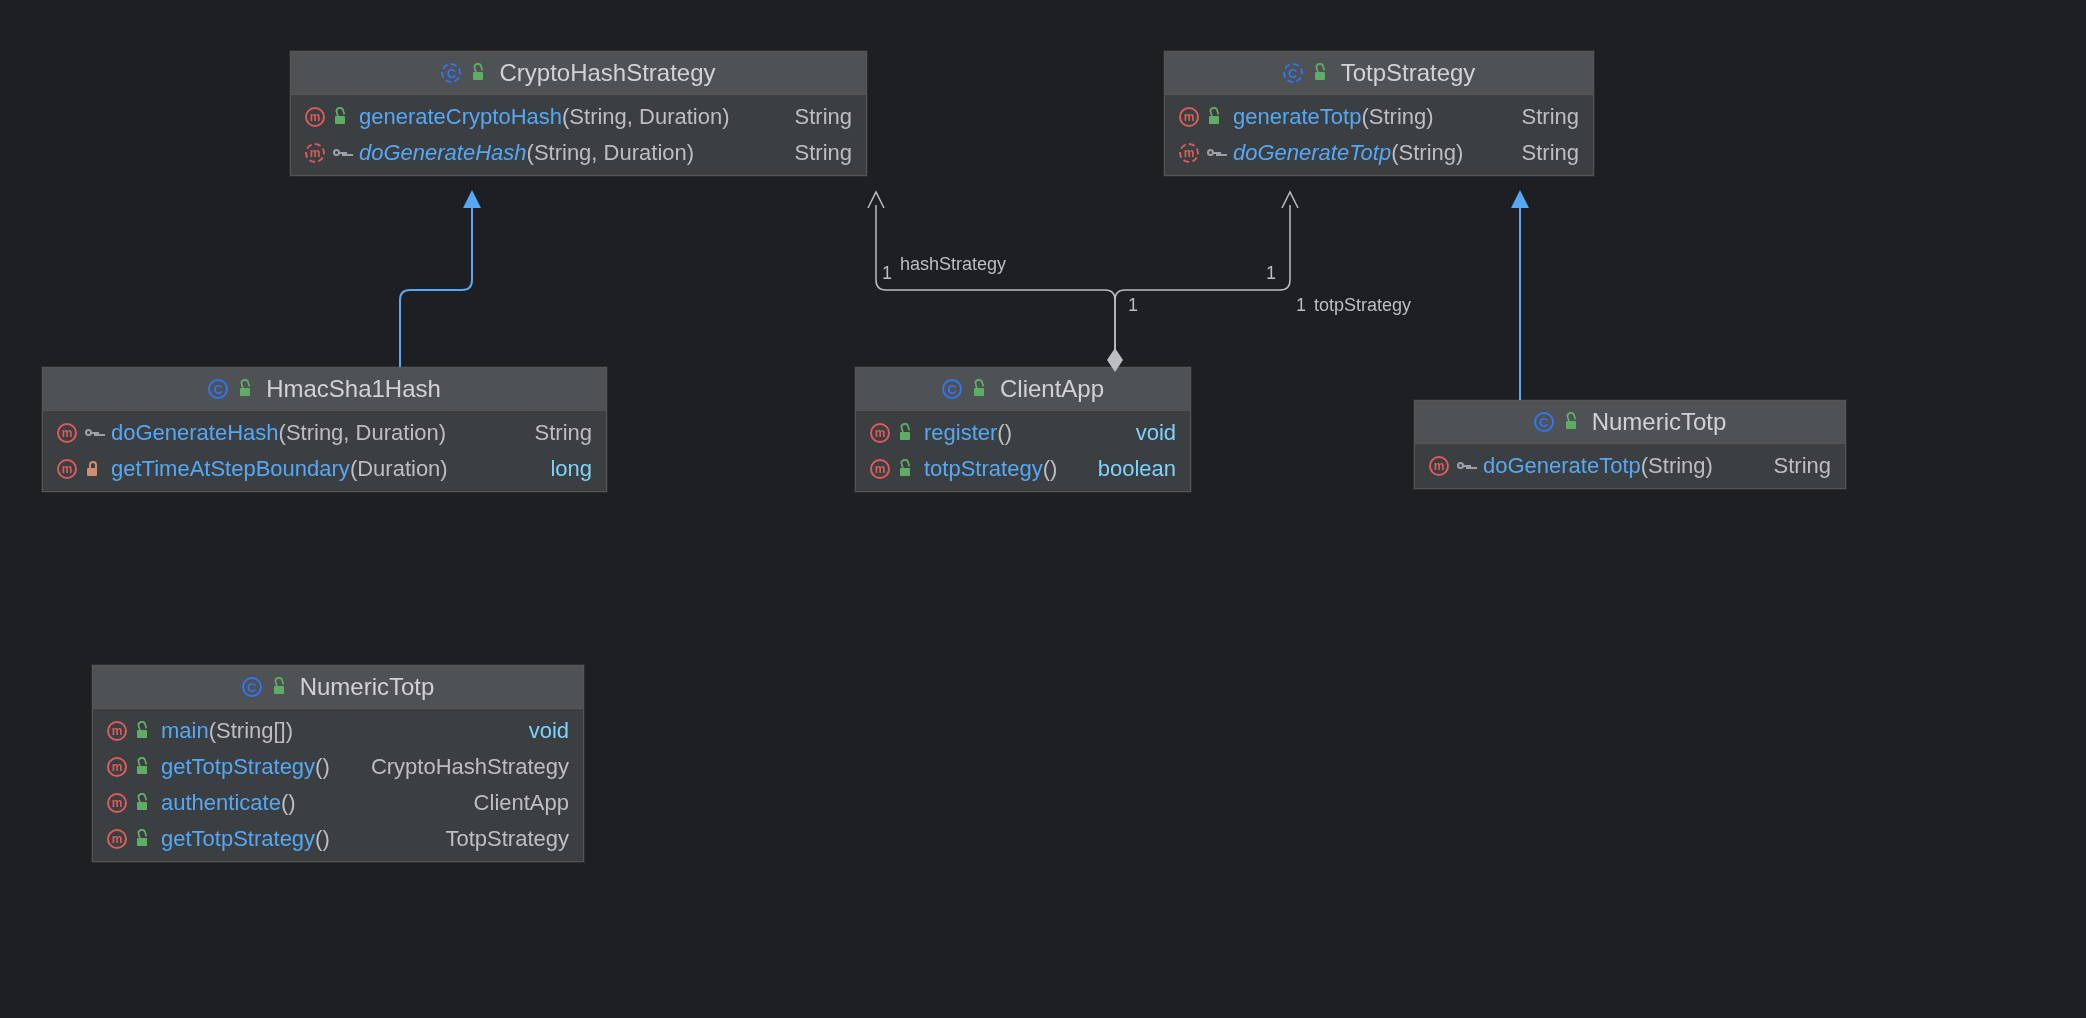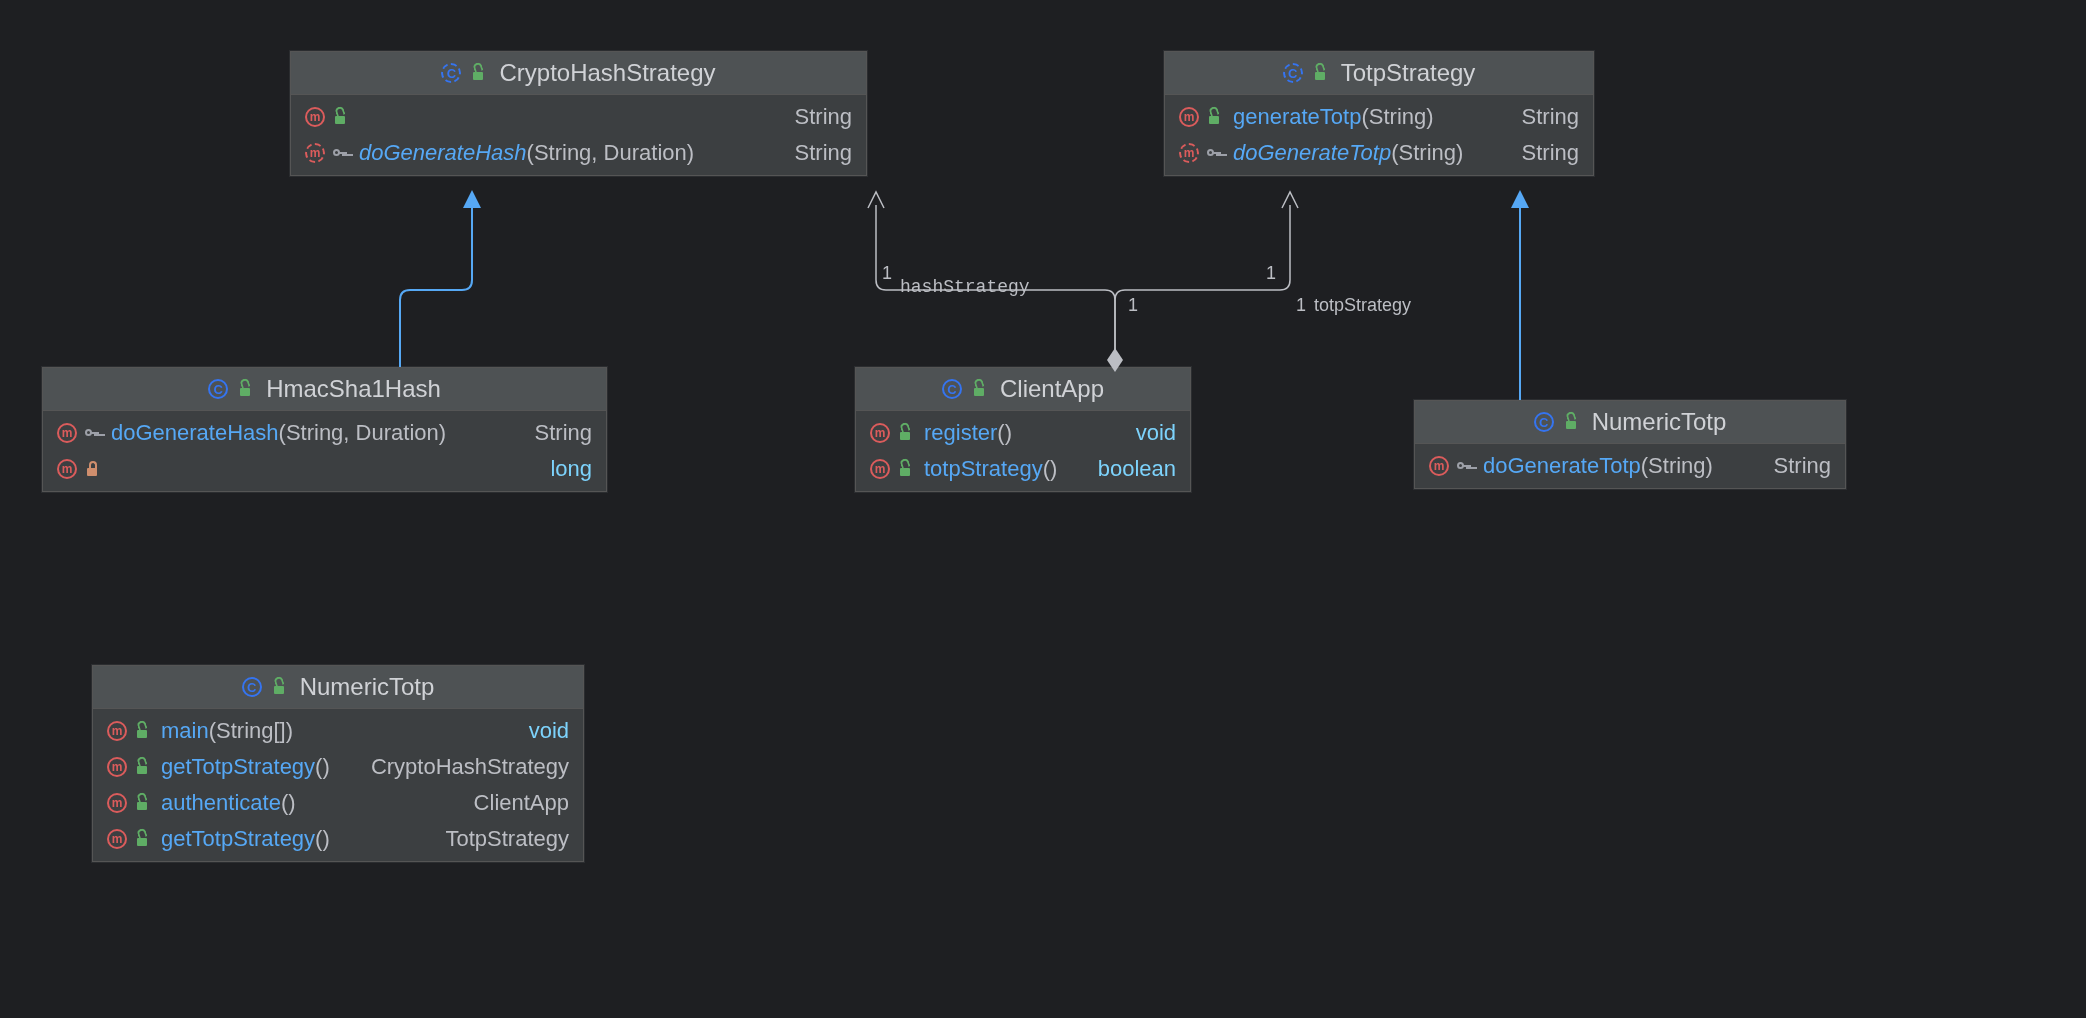--- a/index.html
+++ b/index.html
@@ -118,20 +118,21 @@
   <div class="uml-header">
     <span class="icon-c abstract">C</span>
     <span class="vis-public"></span>
     <span>CryptoHashStrategy</span>
   </div>
   <div class="uml-body">
     <div class="uml-row">
       <span class="member-left">
         <span class="icon-m">m</span>
         <span class="vis-public"></span>
+        <span><span class="method-name">generateCryptoHash</span><span class="paren">(String, Duration)</span></span>
       </span>
       <span class="ret">String</span>
     </div>
     <div class="uml-row">
       <span class="member-left">
         <span class="icon-m abstract">m</span>
         <span class="vis-protected"></span>
         <span><span class="method-name abstract">doGenerateHash</span><span class="paren">(String, Duration)</span></span>
       </span>
       <span class="ret">String</span>
@@ -177,20 +178,21 @@
         <span class="icon-m">m</span>
         <span class="vis-protected"></span>
         <span><span class="method-name">doGenerateHash</span><span class="paren">(String, Duration)</span></span>
       </span>
       <span class="ret">String</span>
     </div>
     <div class="uml-row">
       <span class="member-left">
         <span class="icon-m">m</span>
         <span class="vis-private"></span>
+        <span><span class="method-name">getTimeAtStepBoundary</span><span class="paren">(Duration)</span></span>
       </span>
       <span class="ret-keyword">long</span>
     </div>
   </div>
 </div>
 
 <div class="uml-class" style="left:855px; top:367px; width:334px;">
   <div class="uml-header">
     <span class="icon-c">C</span>
     <span class="vis-public"></span>
@@ -291,17 +293,17 @@
   <polyline points="868,208 876,192 884,208" stroke="#bcbec4" stroke-width="1.5" fill="none"></polyline>
 </svg>
 
 <svg class="conn" style="left:0;top:0;" width="2086" height="1018">
   <path d="M 1115 350 L 1115 300 Q 1115 290 1125 290 L 1280 290 Q 1290 290 1290 280 L 1290 205" stroke="#bcbec4" stroke-width="1.5" fill="none"></path>
   <polyline points="1282,208 1290,192 1298,208" stroke="#bcbec4" stroke-width="1.5" fill="none"></polyline>
   <polygon points="1115,348 1107,360 1115,372 1123,360" fill="#bcbec4"></polygon>
 </svg>
 
 <div class="arrow-label" style="left:882px; top:263px;">1</div>
-<div class="arrow-label" style="left:900px; top:277px;font-family:Liberation Mono, monospace;">hashStrategy</div>
+<div class="arrow-label" style="left:900px; top:254px;">hashStrategy</div>
 <div class="arrow-label" style="left:1128px; top:295px;">1</div>
 <div class="arrow-label" style="left:1266px; top:263px;">1</div>
 <div class="arrow-label" style="left:1296px; top:295px;">1</div>
 <div class="arrow-label" style="left:1314px; top:295px;">totpStrategy</div>
 
 </body></html>

